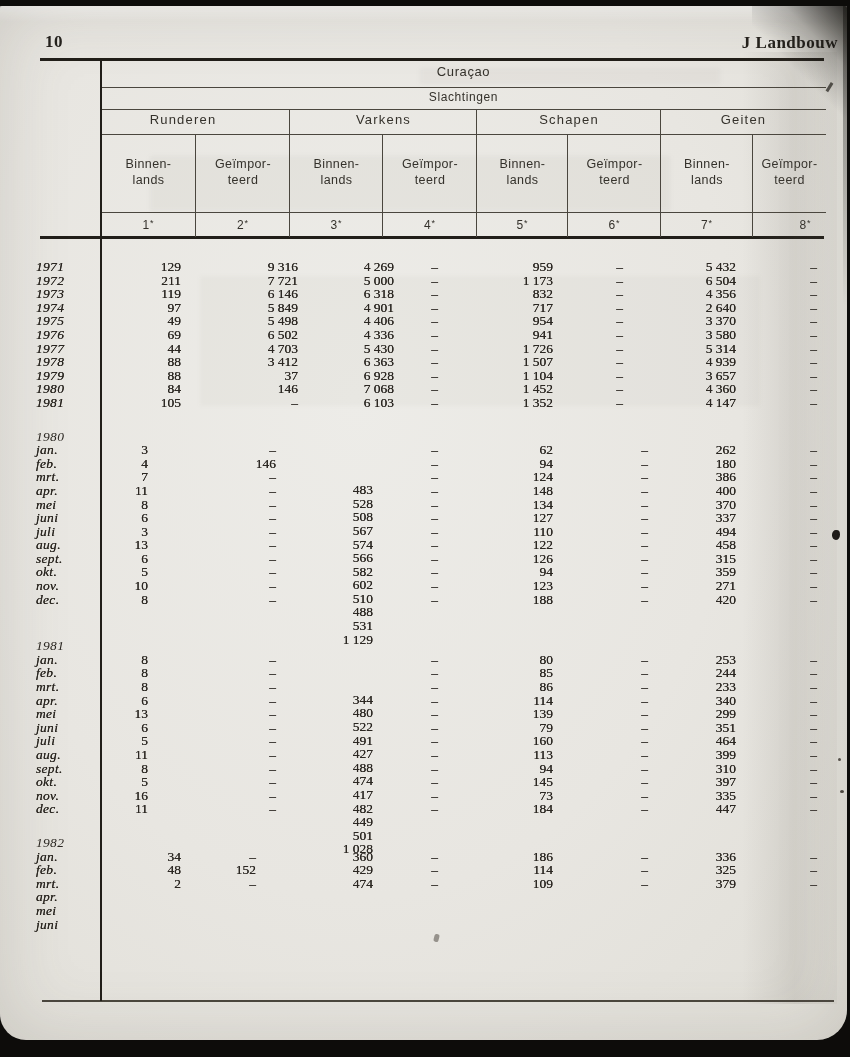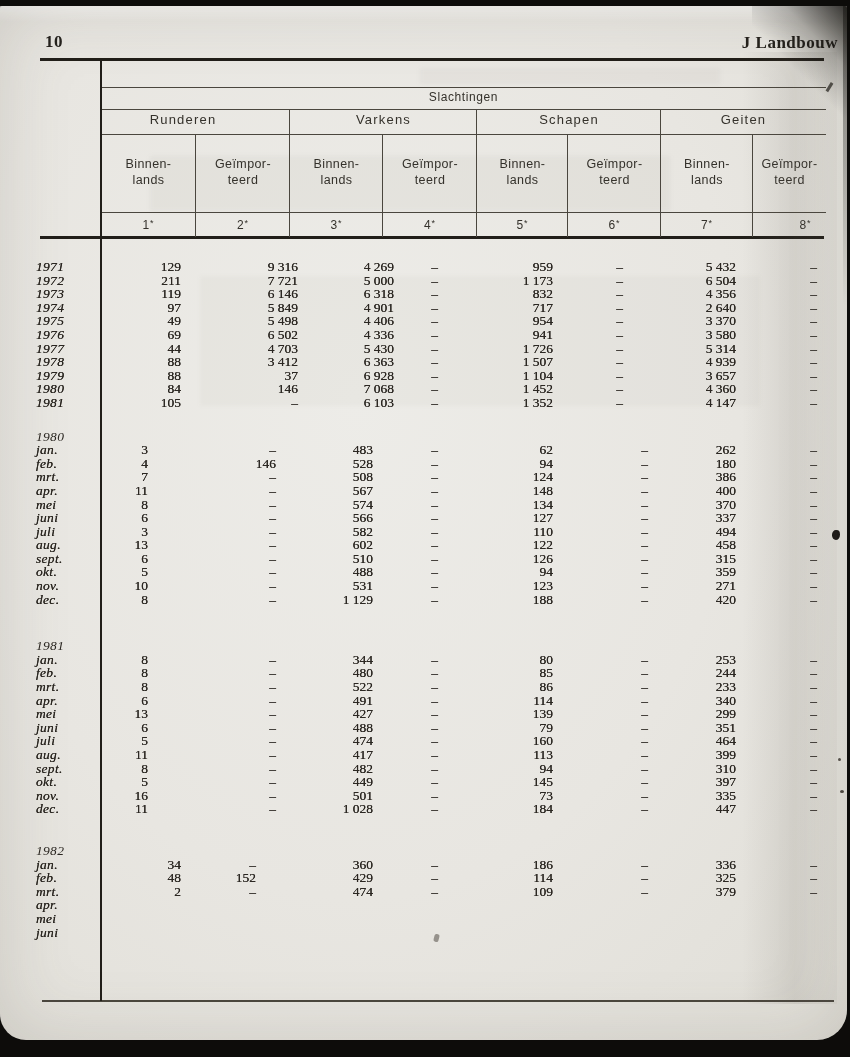--- a/index.html
+++ b/index.html
@@ -48,32 +48,32 @@
   .colnum{top:212px;font-size:12px;letter-spacing:1px;}
   .colnum .ast{font-size:9px;vertical-align:3px;}
   .cn8{transform:translateX(16px);}
 
   
   .tbody{position:absolute;left:36px;top:239px;width:785px;color:#2b2722;}
   .section{margin:0;}
   .sec0{margin-top:15px;}
   .sec1{margin-top:20px;}
   .sec2{margin-top:33px;}
-  .sec3{margin-top:28px;}
+  .sec3{margin-top:20px;}
   .sec-header{height:13.6px;line-height:13.6px;font-style:italic;font-size:13.5px;letter-spacing:.3px;}
   .row{display:grid;grid-template-columns:61px 89px 115px 95px 60px 100px 100px 85px 80px;
        height:13.6px;line-height:13.6px;font-size:13.5px;}
   .cell{text-align:right;white-space:pre;text-shadow:0 0 .3px #2b2722;}
   .cell.lab{text-align:left;font-style:italic;letter-spacing:.3px;}
   .c1{padding-right:5px;} .c2{padding-right:3px;} .c3{padding-right:2px;}
   .c4{padding-right:18px;} .c5{padding-right:3px;} .c6{padding-right:33px;}
   .c7{padding-right:5px;} .c8{padding-right:4px;}
   .sec1 .c1,.sec2 .c1{padding-right:38px;}
   .sec1 .c2,.sec2 .c2{padding-right:25px;}
-  .sec1 .c3,.sec2 .c3{padding-right:23px;}
+  .sec1 .c3,.sec2 .c3{padding-right:23px;margin-top:40px;}
   .sec1 .c6,.sec2 .c6{padding-right:8px;}
   .sec3 .c2{padding-right:45px;}
   .sec3 .c3{padding-right:23px;}
   .sec3 .c6{padding-right:8px;}
 </style>
 </head>
 <body>
 
 <div class="paper">
   <div class="top-light"></div>
@@ -95,20 +95,21 @@
 
   <div class="vline thick" style="left:100px;top:52px;width:1.7px;height:943px;"></div>
   <div class="vline" style="left:289px;top:104px;width:1.4px;height:127px;"></div>
   <div class="vline" style="left:476px;top:104px;width:1.4px;height:127px;"></div>
   <div class="vline" style="left:660px;top:104px;width:1.4px;height:127px;"></div>
   <div class="vline" style="left:195px;top:129px;width:1.2px;height:102px;"></div>
   <div class="vline" style="left:382px;top:129px;width:1.2px;height:102px;"></div>
   <div class="vline" style="left:567px;top:129px;width:1.2px;height:102px;"></div>
   <div class="vline" style="left:752px;top:129px;width:1.2px;height:102px;"></div>
 
+  <div class="th t-region">Curaçao</div>
   <div class="th t-title">Slachtingen</div>
 
   <div class="th gname" style="left:101px;width:164px;">Runderen</div>
   <div class="th gname" style="left:290px;width:187px;">Varkens</div>
   <div class="th gname" style="left:477px;width:184px;">Schapen</div>
   <div class="th gname" style="left:661px;width:165px;">Geiten</div>
 
   <div class="th sublab" style="left:101px;width:95px;">
     <div>Binnen-</div>
       <div>lands</div>

